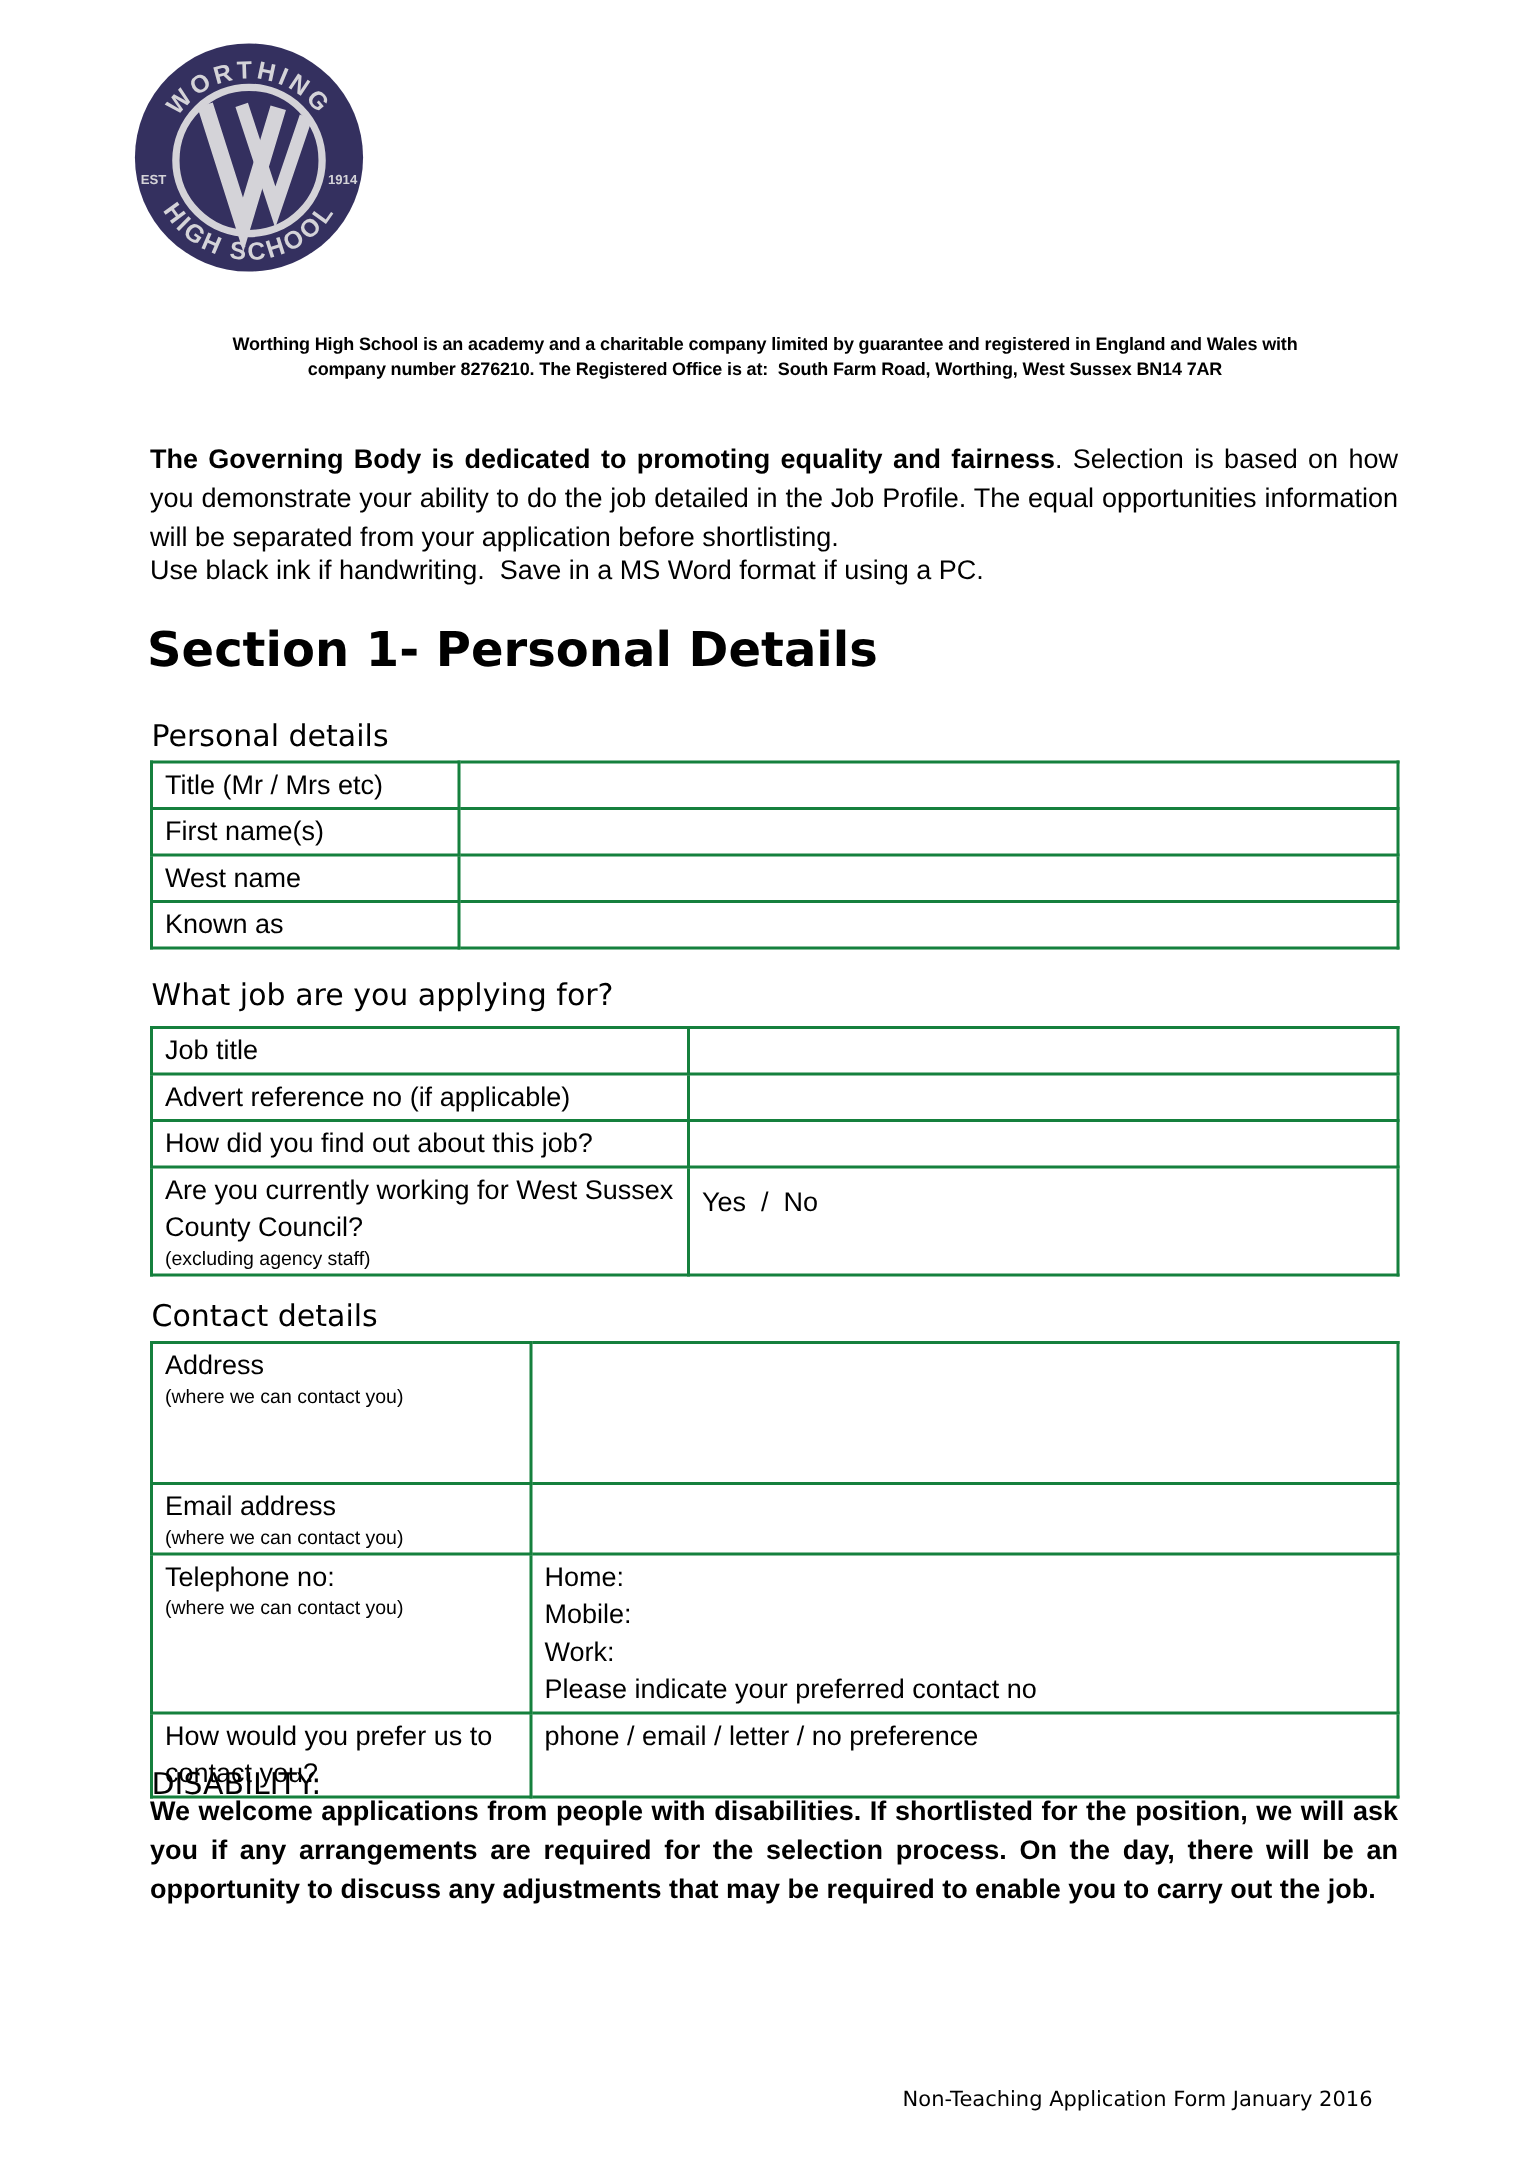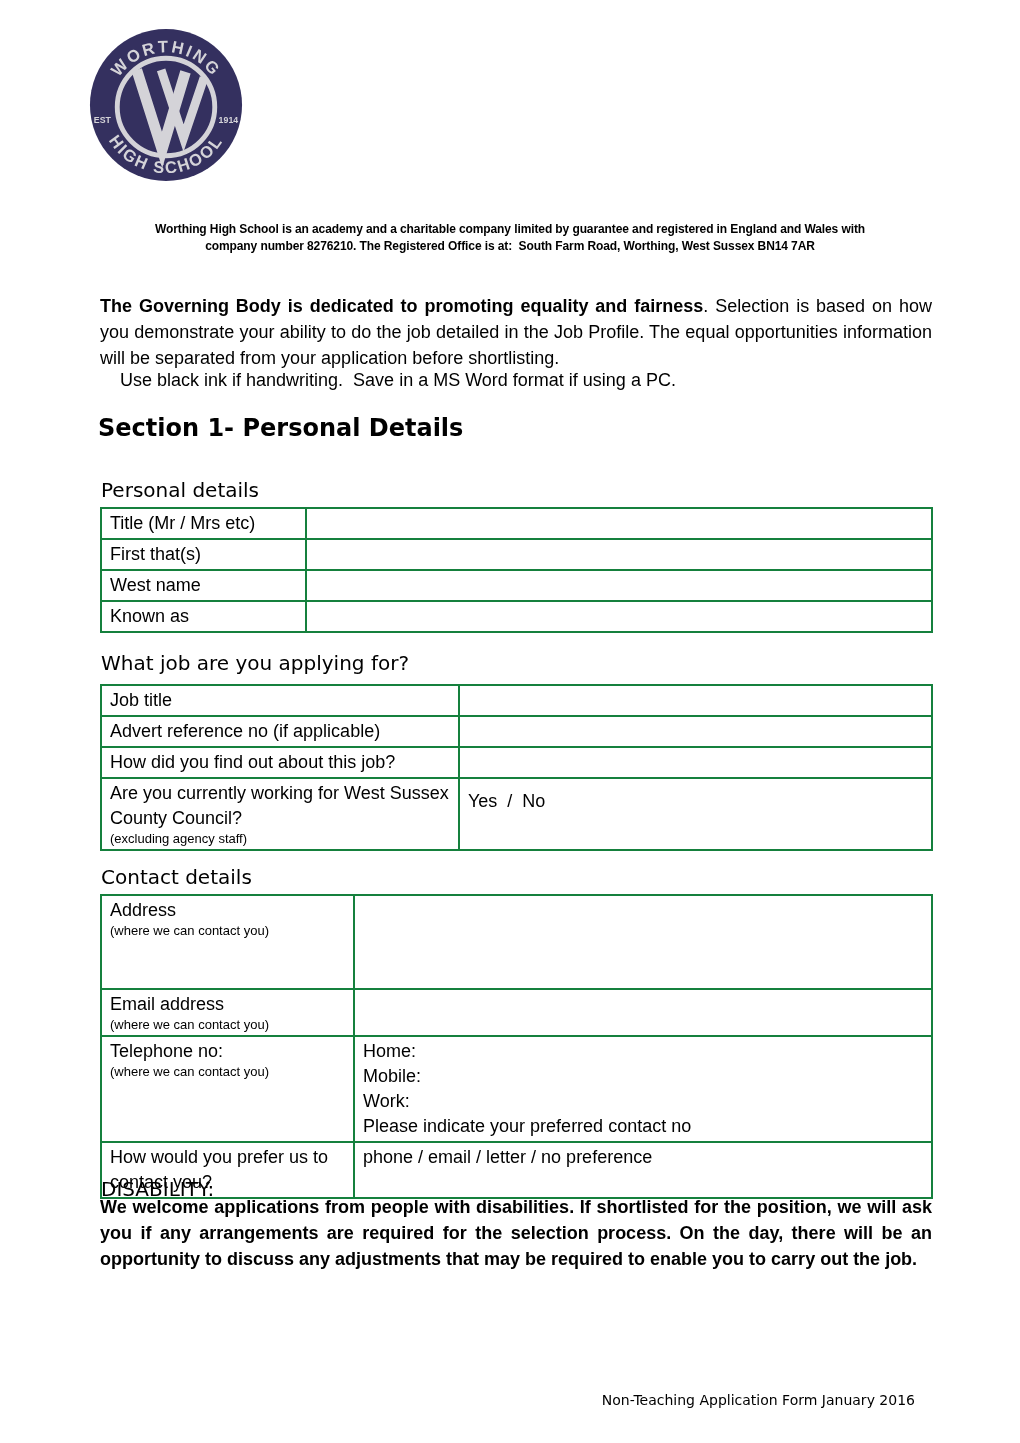--- a/index.html
+++ b/index.html
@@ -30,27 +30,27 @@
   .registered div { white-space:pre; }
 
   
   .governing {
     left:100px; top:293px; width:832px;
     font-size:18px; line-height:26px; text-align:justify;
   }
   .governing .lead { font-weight:bold; }
   .instructions {
     left:100px; top:370px; width:832px;
-    font-size:18px; white-space:pre;margin-left:20px;
+    font-size:18px; white-space:pre;
   }
 
   
   .section-heading {
     left:98px; top:414px;
-    font-family:"DejaVu Sans", sans-serif; font-weight:bold; font-size:24px;
+    font-family:"DejaVu Sans", sans-serif; font-weight:bold; font-size:32px;
   }
   .sub-heading {
     font-family:"DejaVu Sans", sans-serif; font-size:20px; font-weight:normal;
   }
   .sub-personal { left:101px; top:478px; }
   .sub-job      { left:101px; top:651px; }
   .sub-contact  { left:101px; top:865px; }
   .sub-disability { left:101px; top:1177px; }
 
   
@@ -122,21 +122,21 @@
     <colgroup>
         <col style="width:205px">
         <col style="width:626px">
       </colgroup>
     <tbody>
         <tr>
       <td>Title (Mr / Mrs etc)</td>
       <td class="val"></td>
     </tr>
     <tr>
-      <td>First that(s)</td>
+      <td>First name(s)</td>
       <td class="val"></td>
     </tr>
     <tr>
       <td>West name</td>
       <td class="val"></td>
     </tr>
     <tr>
       <td>Known as</td>
       <td class="val"></td>
     </tr>

